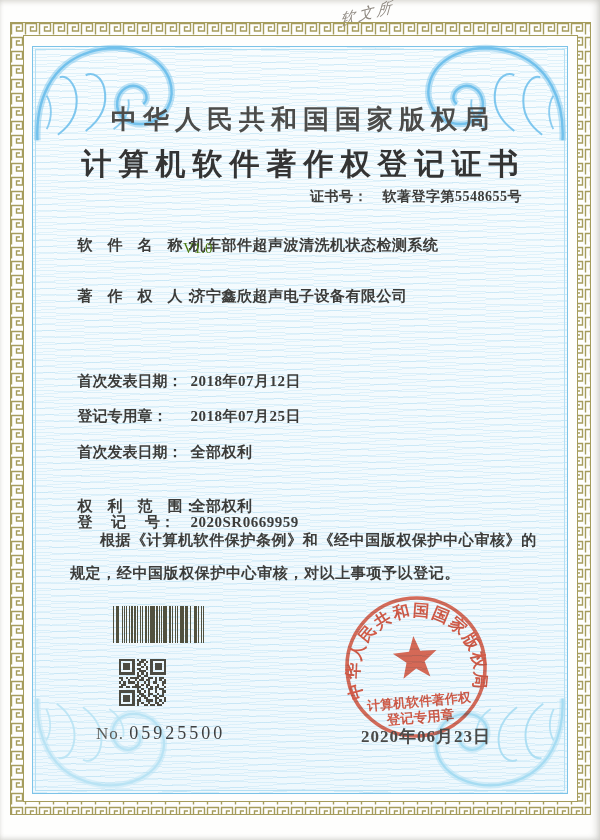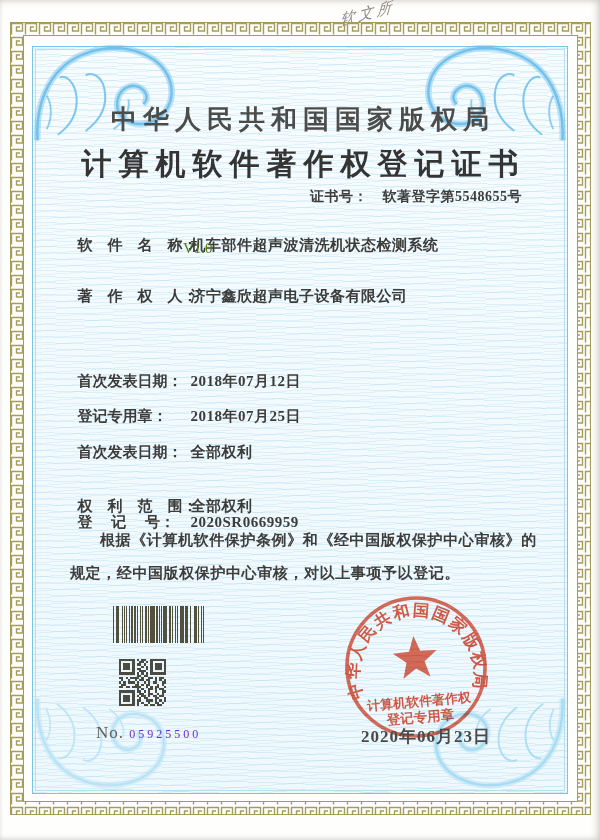--- a/index.html
+++ b/index.html
@@ -57,21 +57,21 @@
     position:absolute;left:70px;width:462px;
     font-size:15px;font-weight:bold;color:#3d3d3b;letter-spacing:.6px;
   }
   .barcode{
     position:absolute;left:113px;top:606px;width:92px;height:37px;
     display:flex;align-items:stretch;
   }
   .barcode .bar{height:100%;}
   .qr{position:absolute;left:119px;top:659px;width:47px;height:47px;}
   .footer-no{position:absolute;left:96px;top:723px;font-size:17px;color:#5c5c58;letter-spacing:1px;}
-  .footer-no .num{color:#6d28d9;letter-spacing:3px;font-size:12px;}
+  .footer-no .num{color:#404040;letter-spacing:3px;font-size:18px;}
   .seal{position:absolute;left:340px;top:591px;width:152px;height:152px;
     transform:rotate(-5deg);mix-blend-mode:multiply;opacity:.92;}
   .date{position:absolute;left:361px;top:725px;font-size:17px;font-weight:bold;color:#4a4a48;letter-spacing:1px;text-align:center;}
 </style>
 </head>
 <body>
 
 <svg width="0" height="0" style="position:absolute">
   <defs>
     <symbol id="flourish" viewBox="0 0 160 112">

